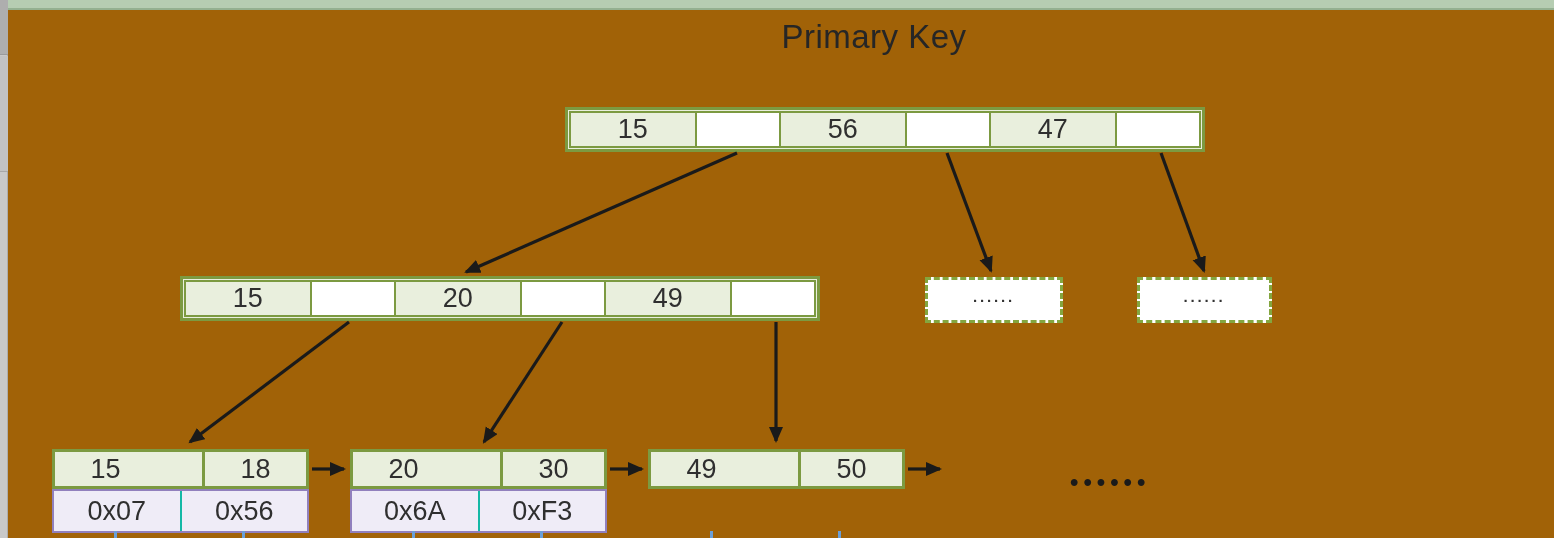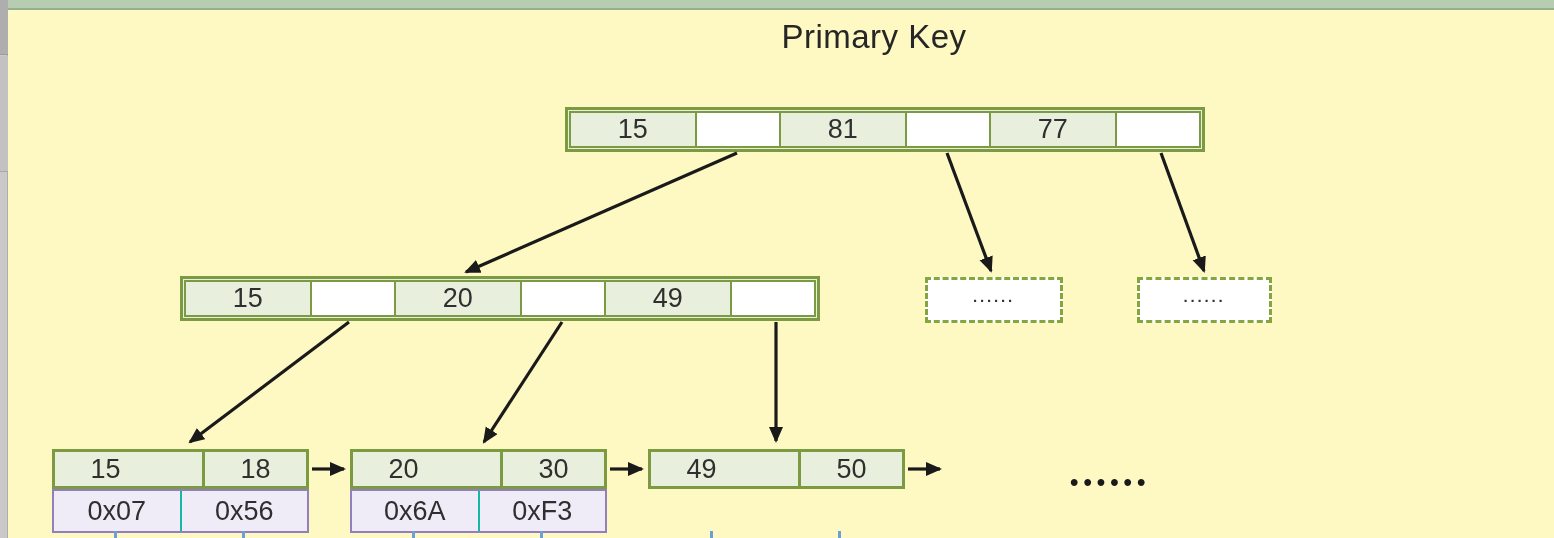--- a/index.html
+++ b/index.html
@@ -1,20 +1,20 @@
 <!DOCTYPE html>
 <html><head>
 <meta charset="utf-8">
 <style>
   * { margin:0; padding:0; box-sizing:border-box; }
   html,body { background:#ffffff; }
   body { font-family:"Liberation Sans", sans-serif; }
   #canvas {
     position:relative; width:1554px; height:538px;
-    background:#fef9c3; overflow:hidden;
+    background:#a16207; overflow:hidden;
   }
 
   
   .chrome-top {
     position:absolute; left:8px; top:0; width:1546px; height:10px;
     background:#b6cdb2; border-bottom:2px solid #94b090;
   }
   .left-strip {
     position:absolute; left:0; top:0; width:8px; height:538px;
     background:#c9c9c9; border-right:1px solid #adadad;
@@ -102,23 +102,23 @@
   <div class="left-strip">
     <div class="strip-seg1"></div>
     <div class="strip-seg2"></div>
   </div>
 
   <div class="diagram-title">Primary Key</div>
 
   <div class="index-node root-node">
     <div class="cell cell-key">15</div>
     <div class="cell cell-ptr"></div>
-    <div class="cell cell-key">81</div>
+    <div class="cell cell-key">56</div>
     <div class="cell cell-ptr"></div>
-    <div class="cell cell-key">77</div>
+    <div class="cell cell-key">47</div>
     <div class="cell cell-ptr"></div>
   </div>
 
   <div class="index-node level2-node">
     <div class="cell cell-key">15</div>
     <div class="cell cell-ptr"></div>
     <div class="cell cell-key">20</div>
     <div class="cell cell-ptr"></div>
     <div class="cell cell-key">49</div>
     <div class="cell cell-ptr"></div>

